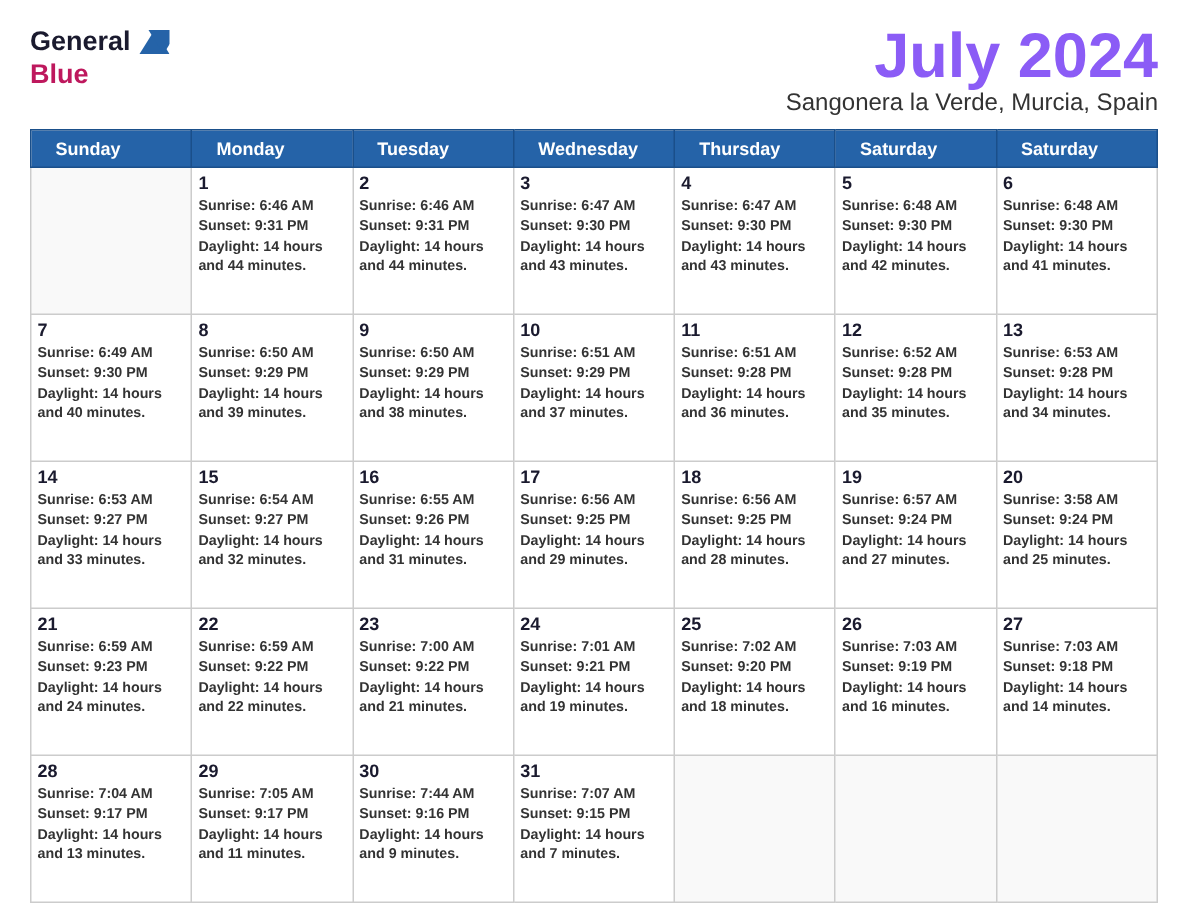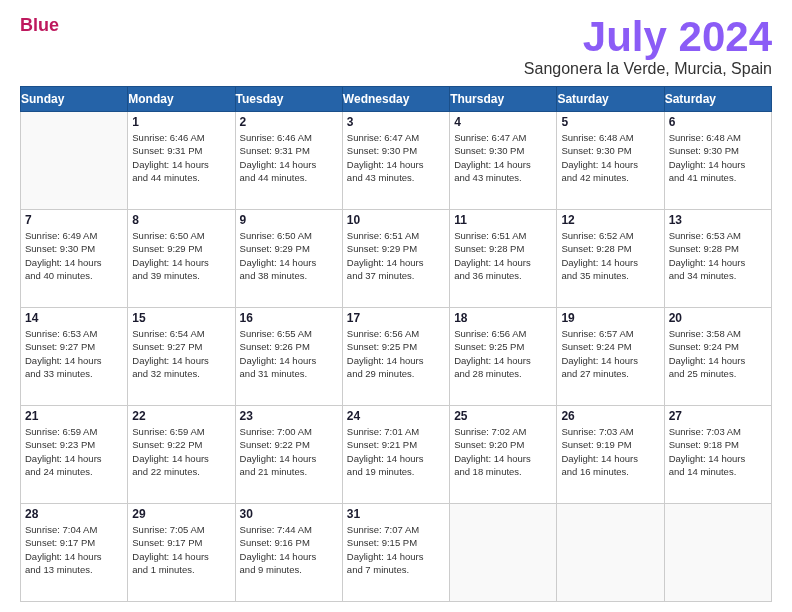--- a/index.html
+++ b/index.html
@@ -62,21 +62,21 @@
       border: 1px solid #ccc;
       border-collapse: collapse;
       width: 100%;
       table-layout: fixed;
     }
     .calendar th {
       background: #2563a8;
       color: #fff;
       font-size: 12px;
       font-weight: bold;
-      padding: 5px 0;
+      padding: 5px 16px;
       text-align: left;
       border: 1px solid #1a4f8a;
     }
     .calendar td {
       vertical-align: top;
       border: 1px solid #ccc;
       padding: 3px 4px;
       font-size: 10px;
       color: #333;
       height: 88px;
@@ -89,29 +89,37 @@
       font-size: 12px;
       font-weight: bold;
       color: #1a1a2e;
       display: block;
       margin-bottom: 2px;
     }
     .day-info {
       font-size: 9.5px;
       color: #333;
       line-height: 1.4;
+      font-weight: bold;
     }
   </style>
 </head>
 <body>
 
 <div class="page">
   <div class="header">
     <div class="logo">
       <div style="display:flex;flex-direction:column;align-items:flex-start;">
+        <div style="display:flex;align-items:center;">
+          <span class="logo-text">General</span>
+          <svg class="logo-icon" viewBox="0 0 24 24" xmlns="http://www.w3.org/2000/svg">
+            <polygon points="4,20 14,4 24,20" fill="#2563a8"></polygon>
+            <polygon points="14,4 24,20 34,4" fill="#2563a8" transform="translate(-4,0)"></polygon>
+          </svg>
+        </div>
         <span class="logo-text logo-blue">Blue</span>
       </div>
     </div>
     <div class="title-area">
       <div class="month-title">July 2024</div>
       <div class="location">Sangonera la Verde, Murcia, Spain</div>
     </div>
   </div>
 
   <table class="calendar">
@@ -388,21 +396,21 @@
               <div>Daylight: 14 hours</div>
               <div>and 13 minutes.</div>
             </div>
           </td>
           <td>
             <span class="day-num">29</span>
             <div class="day-info">
               <div>Sunrise: 7:05 AM</div>
               <div>Sunset: 9:17 PM</div>
               <div>Daylight: 14 hours</div>
-              <div>and 1 minutes.</div>
+              <div>and 11 minutes.</div>
             </div>
           </td>
           <td>
             <span class="day-num">30</span>
             <div class="day-info">
               <div>Sunrise: 7:44 AM</div>
               <div>Sunset: 9:16 PM</div>
               <div>Daylight: 14 hours</div>
               <div>and 9 minutes.</div>
             </div>

